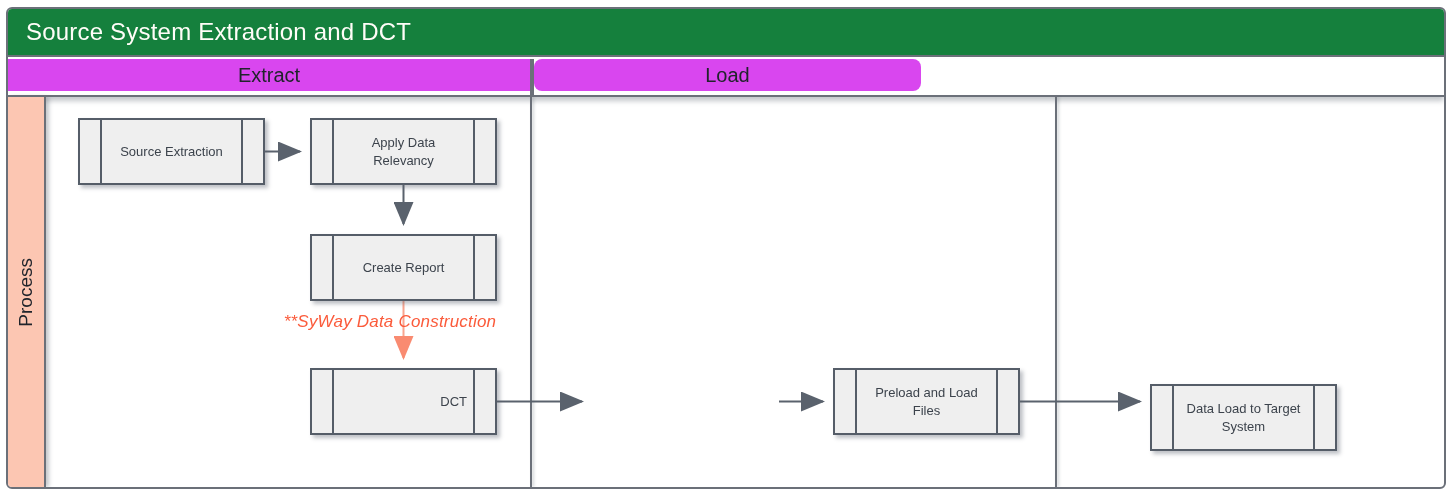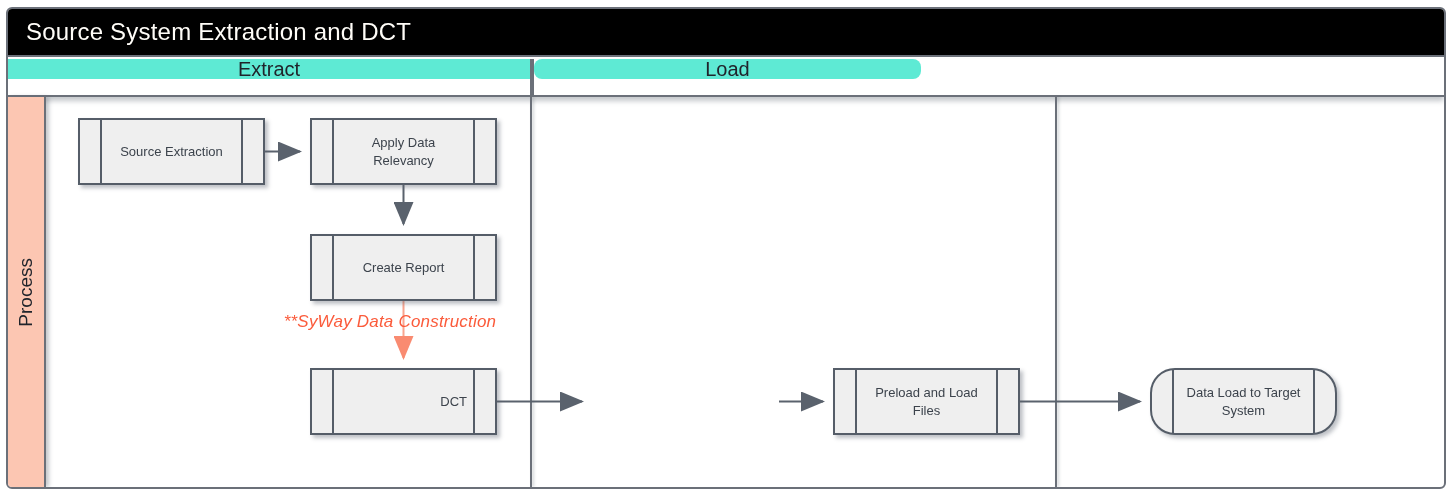--- a/index.html
+++ b/index.html
@@ -8,33 +8,33 @@
     width:1452px; height:493px; position:relative; background:#ffffff;
     font-family:"Liberation Sans", sans-serif;
   }
   #frame {
     position:absolute; left:6px; top:7px; width:1440px; height:482px;
     border:2px solid #6b7079; border-radius:6px; background:#ffffff; overflow:hidden;
   }
   
   .banner {
     position:absolute; left:0; top:0; width:1436px; height:48px;
-    background:#000000; border-bottom:2px solid #6b7079;
+    background:#15803d; border-bottom:2px solid #6b7079;
     display:flex; align-items:center; padding-left:18px;
     color:#fffdf8; font-size:24px; font-weight:500; letter-spacing:.2px;
   }
   
   .lane-headers {
     position:absolute; left:0; top:50px; width:1436px; height:38px;
     display:flex; border-bottom:2px solid #6b7079;
     box-shadow:0 4px 5px rgba(90,98,110,.35);
   }
   .lane-header {
-    background:#5eead4; display:flex; align-items:center; justify-content:center;
-    color:#20242b; font-size:20px; font-weight:500; height:20px;
+    background:#d946ef; display:flex; align-items:center; justify-content:center;
+    color:#20242b; font-size:20px; font-weight:500; height:32px;
   }
   .lane-header.w1 { width:522px; }
   .lane-header.w2 { width:523px; }
   .lane-header.w3 { width:387px;border-radius:8px; }
   .lane-header-sep { width:2px; height:36px; background:#6b7079; }
   
   .lane-divider {
     position:absolute; top:88px; width:2px; height:390px; background:#6b7079;
     box-shadow:2px 0 3px rgba(90,98,110,.3);
   }
@@ -63,21 +63,21 @@
     content:""; position:absolute; top:0; bottom:0; width:2px; background:#555d68;
   }
   .node::before { left:20px; }
   .node::after  { right:20px; }
   #node-source-extraction   { left:70px;  top:109px; }
   #node-apply-data-relevancy{ left:302px; top:109px; }
   #node-create-report       { left:302px; top:225px; }
   #node-dct                 { left:302px; top:359px;justify-content:flex-end; }
   #node-transformation      { left:584px; top:359px; }
   #node-preload             { left:825px; top:359px; }
-  #node-data-load           { left:1142px; top:359px;border-radius:25px; }
+  #node-data-load           { left:1142px; top:375px; }
   
   #arrow-layer { position:absolute; left:0; top:0; width:1436px; height:478px; z-index:1; }
   
   .annotation {
     position:absolute; left:256px; top:303px; width:252px; z-index:3;
     text-align:center; color:#fb5b3b; font-size:17px; font-weight:normal; font-style:italic;
     letter-spacing:.2px;
   }
 </style>
 </head>

